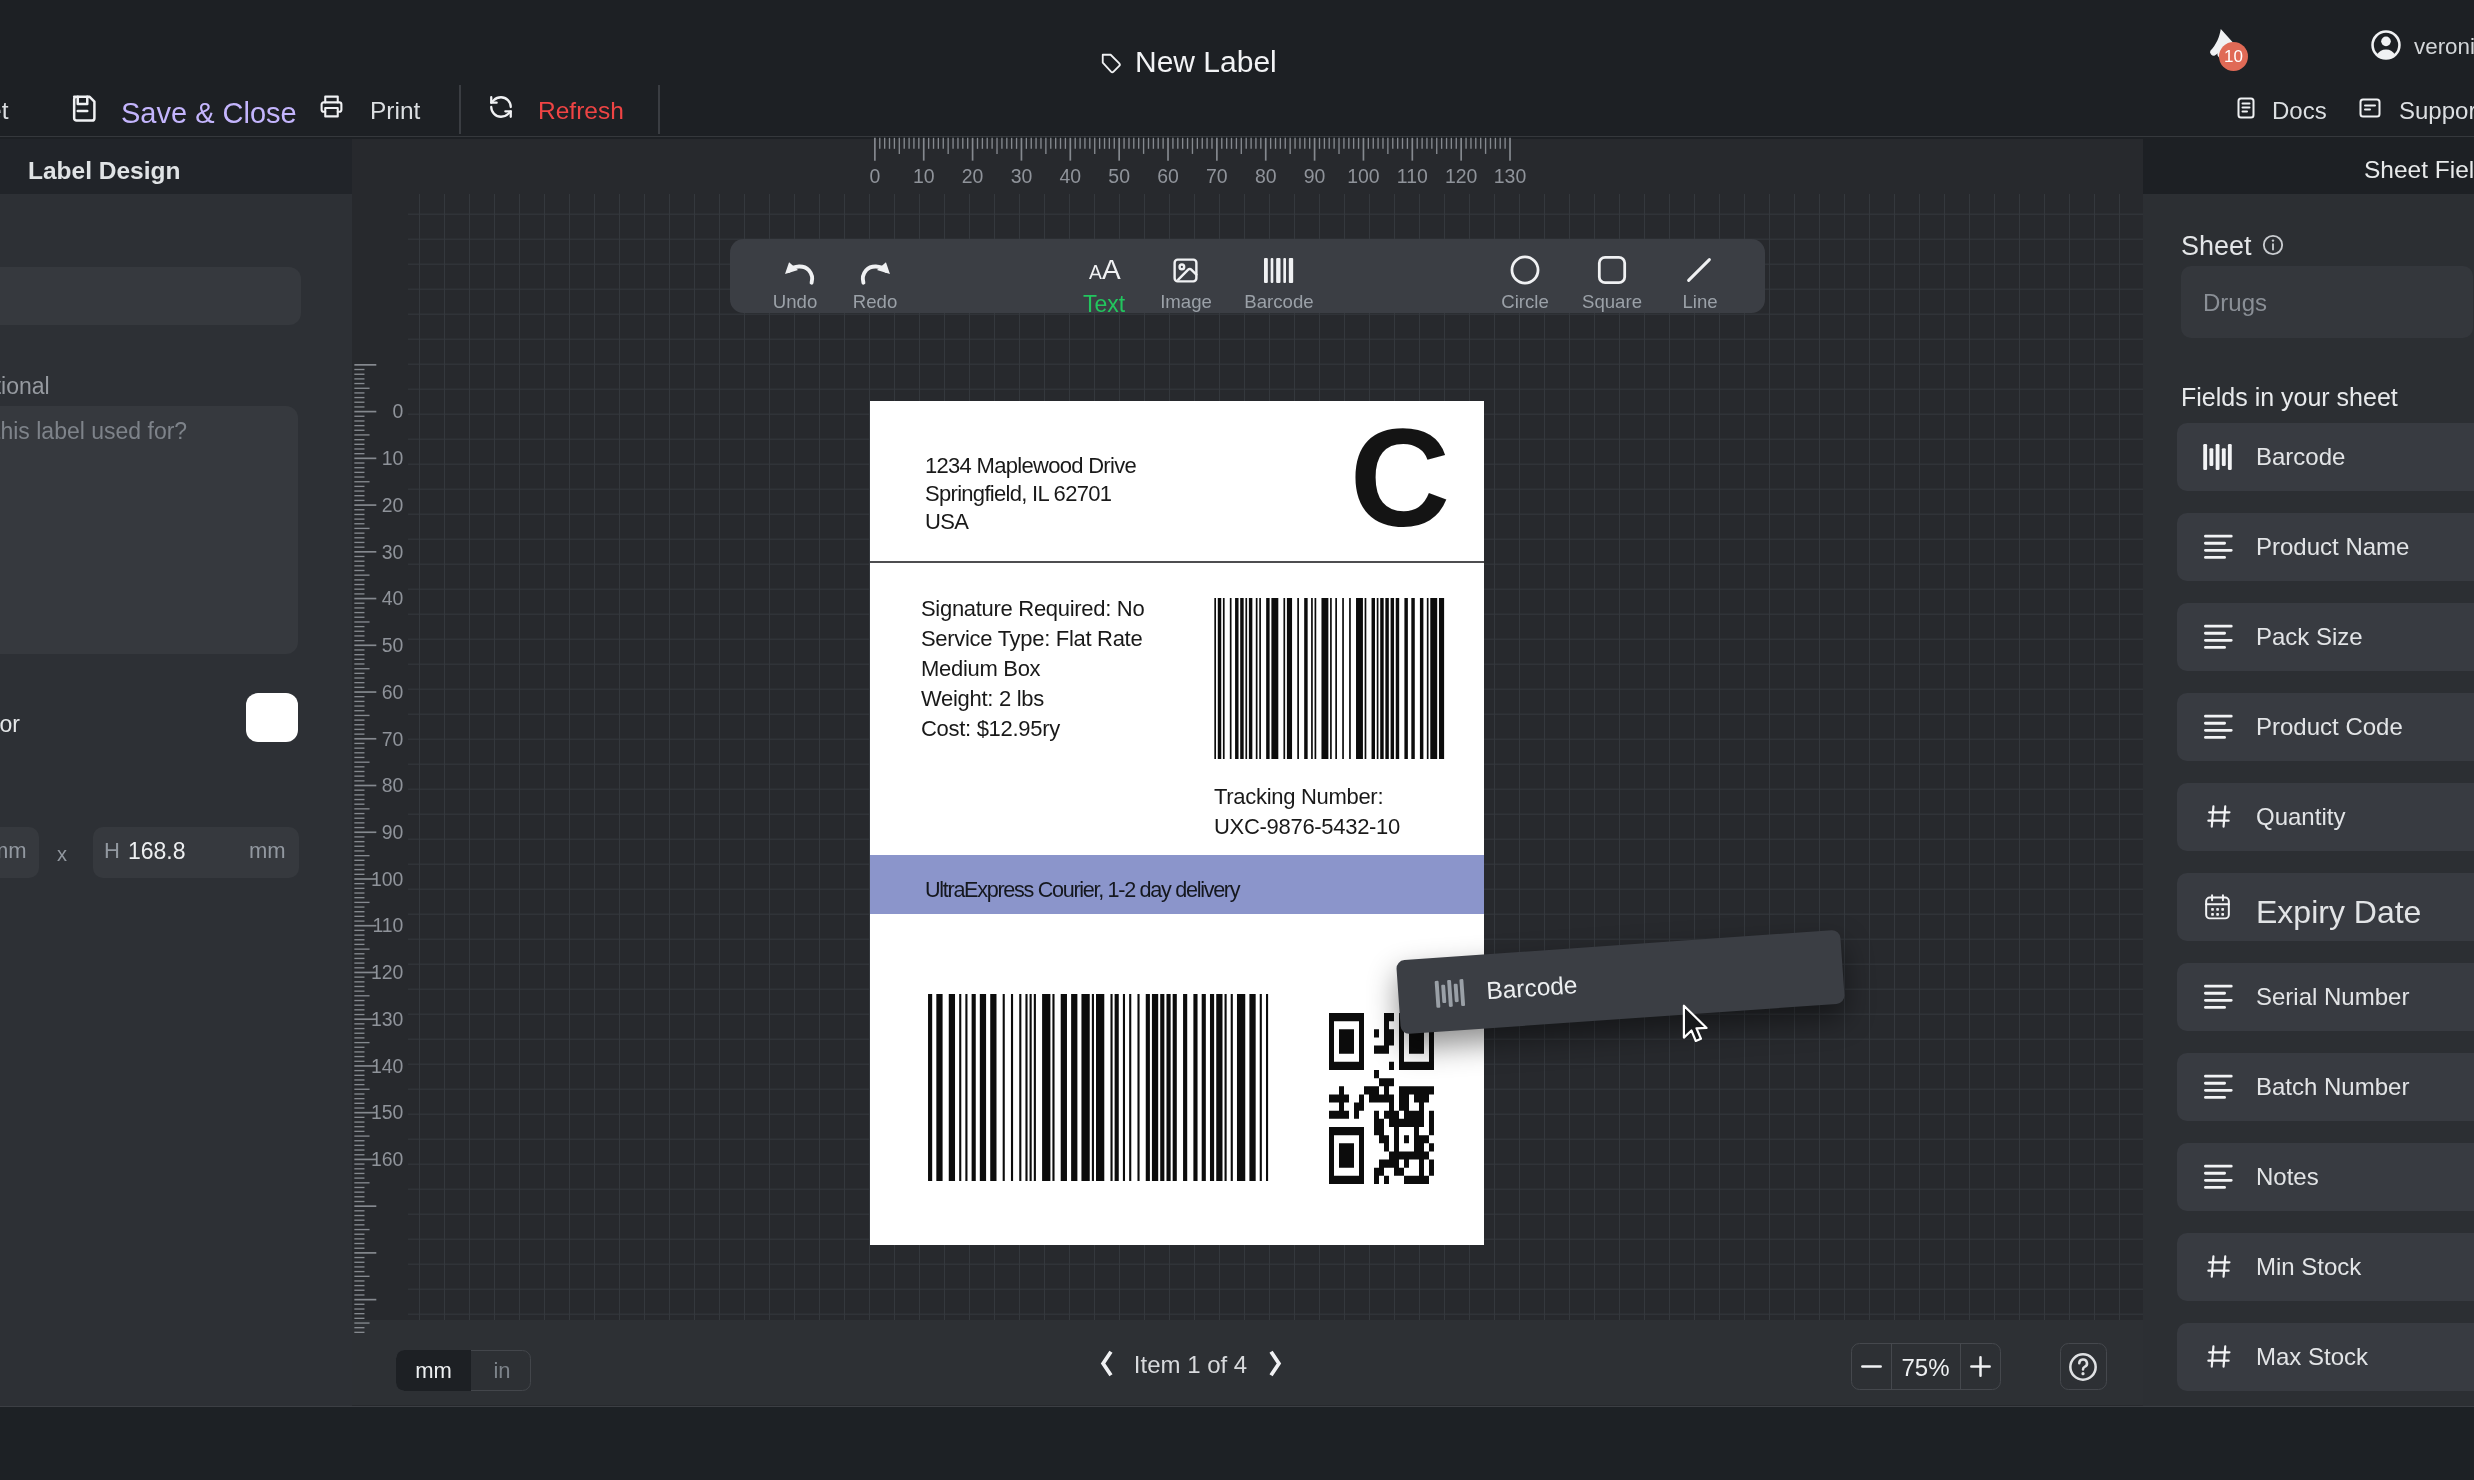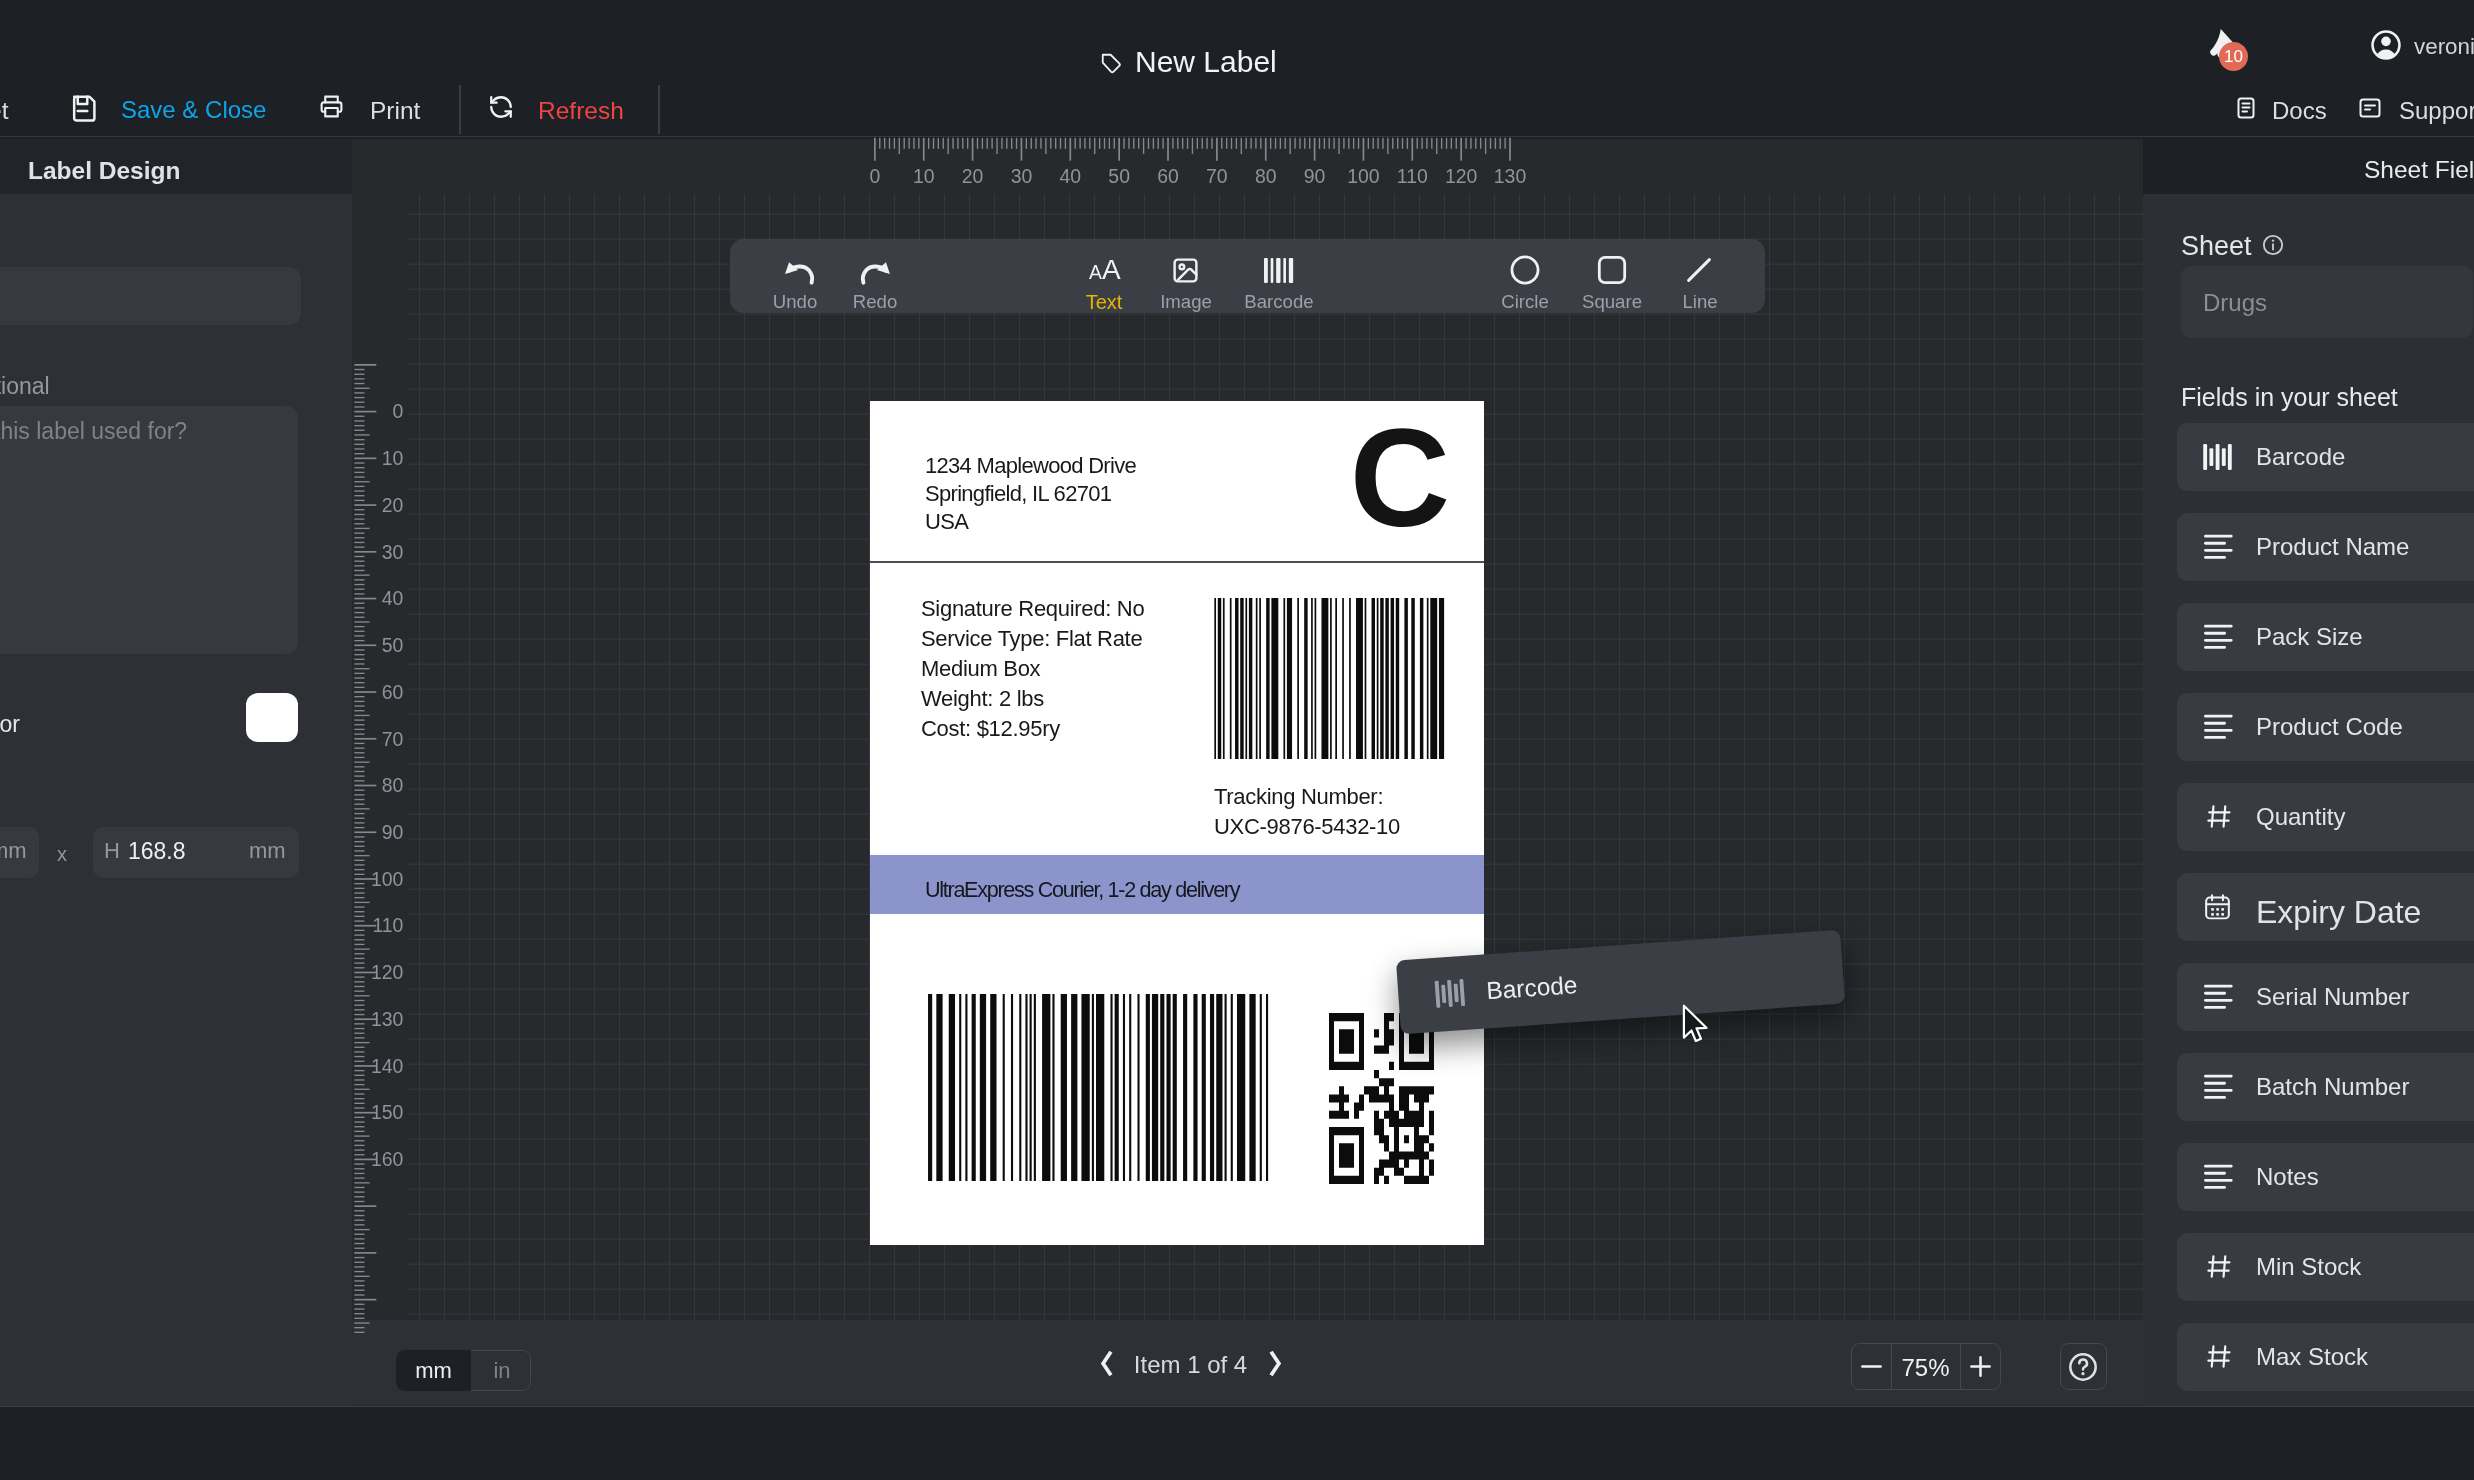--- a/index.html
+++ b/index.html
@@ -8,21 +8,21 @@
   </svg>
 <div style="position:absolute;left:1135px;top:44px;font-size:30px;color:#f2f3f5;font-weight:400;white-space:nowrap;line-height:1.2;">New Label</div>
 <div style="position:absolute;left:-144px;top:96px;font-size:24.5px;color:#dcdfe2;font-weight:400;white-space:nowrap;line-height:1.2;">Back to Sheet</div>
 <svg style="position:absolute;left:70px;top:95px;overflow:visible" width="25" height="25" viewBox="0 0 21 21" fill="none" stroke-linecap="round" stroke-linejoin="round">
     <g stroke="#f0f1f3" stroke-width="2.1">
       <path d="M5 3h13l4 4v14a2 2 0 0 1-2 2H7a2 2 0 0 1-2-2V5a2 2 0 0 1 2-2z" transform="translate(-1.5,-1.5)"></path>
       <path d="M8 3v6h8V3" transform="translate(-1.5,-1.5)"></path>
       <path d="M8 15h8" transform="translate(-1.5,-1.5)"></path>
     </g>
   </svg>
-<div style="position:absolute;left:121px;top:96px;font-size:24px;color:#0ea5e9;font-weight:400;white-space:nowrap;line-height:1.2;">Save &amp; Close</div>
+<div style="position:absolute;left:121px;top:96px;font-size:29px;color:#c4b5fd;font-weight:400;white-space:nowrap;line-height:1.2;">Save &amp; Close</div>
 <svg style="position:absolute;left:319px;top:94px;overflow:visible" width="25" height="25" viewBox="0 0 24 24" fill="none" stroke-linecap="round" stroke-linejoin="round">
     <g stroke="#f0f1f3" stroke-width="2">
       <path d="M6 8V2.5h12V8"></path>
       <path d="M6 17H4.5a2 2 0 0 1-2-2v-5a2 2 0 0 1 2-2h15a2 2 0 0 1 2 2v5a2 2 0 0 1-2 2H18"></path>
       <rect x="6" y="13.5" width="12" height="8"></rect>
     </g>
   </svg>
 <div style="position:absolute;left:370px;top:96px;font-size:24.5px;color:#dcdfe2;font-weight:400;white-space:nowrap;line-height:1.2;">Print</div>
 <div style="position:absolute;left:459px;top:85px;width:1.7px;height:49px;background:#3a3d42"></div>
 <svg style="position:absolute;left:488px;top:94px;overflow:visible" width="26" height="26" viewBox="0 0 24 24" fill="none" stroke-linecap="round" stroke-linejoin="round">
@@ -463,21 +463,21 @@
     <path d="M10 13.5 C15 8.5, 24 8, 28.5 13 C31.5 16.5, 32 21, 31 24.5" stroke="#f0f1f3" stroke-width="3.6" fill="none"></path>
     <path d="M6.5 16.5 L10.2 5.6 L18.5 12.8 z" fill="#f0f1f3"></path>
   </svg>
 <div style="position:absolute;left:736px;top:291px;width:118px;text-align:center;font-size:18.6px;color:#9ba1a8">Undo</div>
 <svg style="position:absolute;left:858px;top:254px;overflow:visible" width="39" height="39" viewBox="0 0 36 32" fill="none" stroke-linecap="round" stroke-linejoin="round">
     <path d="M26 13.5 C21 8.5, 12 8, 7.5 13 C4.5 16.5, 4 21, 5 24.5" stroke="#f0f1f3" stroke-width="3.6" fill="none"></path>
     <path d="M29.5 16.5 L25.8 5.6 L17.5 12.8 z" fill="#f0f1f3"></path>
   </svg>
 <div style="position:absolute;left:816px;top:291px;width:118px;text-align:center;font-size:18.6px;color:#9ba1a8">Redo</div>
 <div style="position:absolute;left:1089px;top:255px;width:30px;text-align:left;color:#f0f1f3;font-size:28px;font-weight:500;line-height:30px"><span style="font-size:19.4px">A</span>A</div>
-<div style="position:absolute;left:1045px;top:291px;width:118px;text-align:center;font-size:20px;color:#eab308">Text</div>
+<div style="position:absolute;left:1045px;top:291px;width:118px;text-align:center;font-size:23px;color:#22c55e">Text</div>
 <svg style="position:absolute;left:1171px;top:256px;overflow:visible" width="29" height="29" viewBox="0 0 24 24" fill="none" stroke-linecap="round" stroke-linejoin="round">
     <g stroke="#f0f1f3" stroke-width="2">
       <rect x="3" y="3" width="18" height="18" rx="2.5"></rect>
       <circle cx="9" cy="9" r="1.9"></circle>
       <path d="M21 15.5l-4.2-4.2a1.8 1.8 0 0 0-2.6 0L6 19.5"></path>
     </g>
   </svg>
 <div style="position:absolute;left:1127px;top:291px;width:118px;text-align:center;font-size:18.6px;color:#9ba1a8">Image</div>
 <svg style="position:absolute;left:1264px;top:258px;overflow:visible" width="30" height="25" viewBox="0 0 36 30" fill="none" stroke-linecap="round" stroke-linejoin="round">
     <rect x="0" y="0" width="4.6" height="30" rx="1.2" fill="#f0f1f3"></rect>

